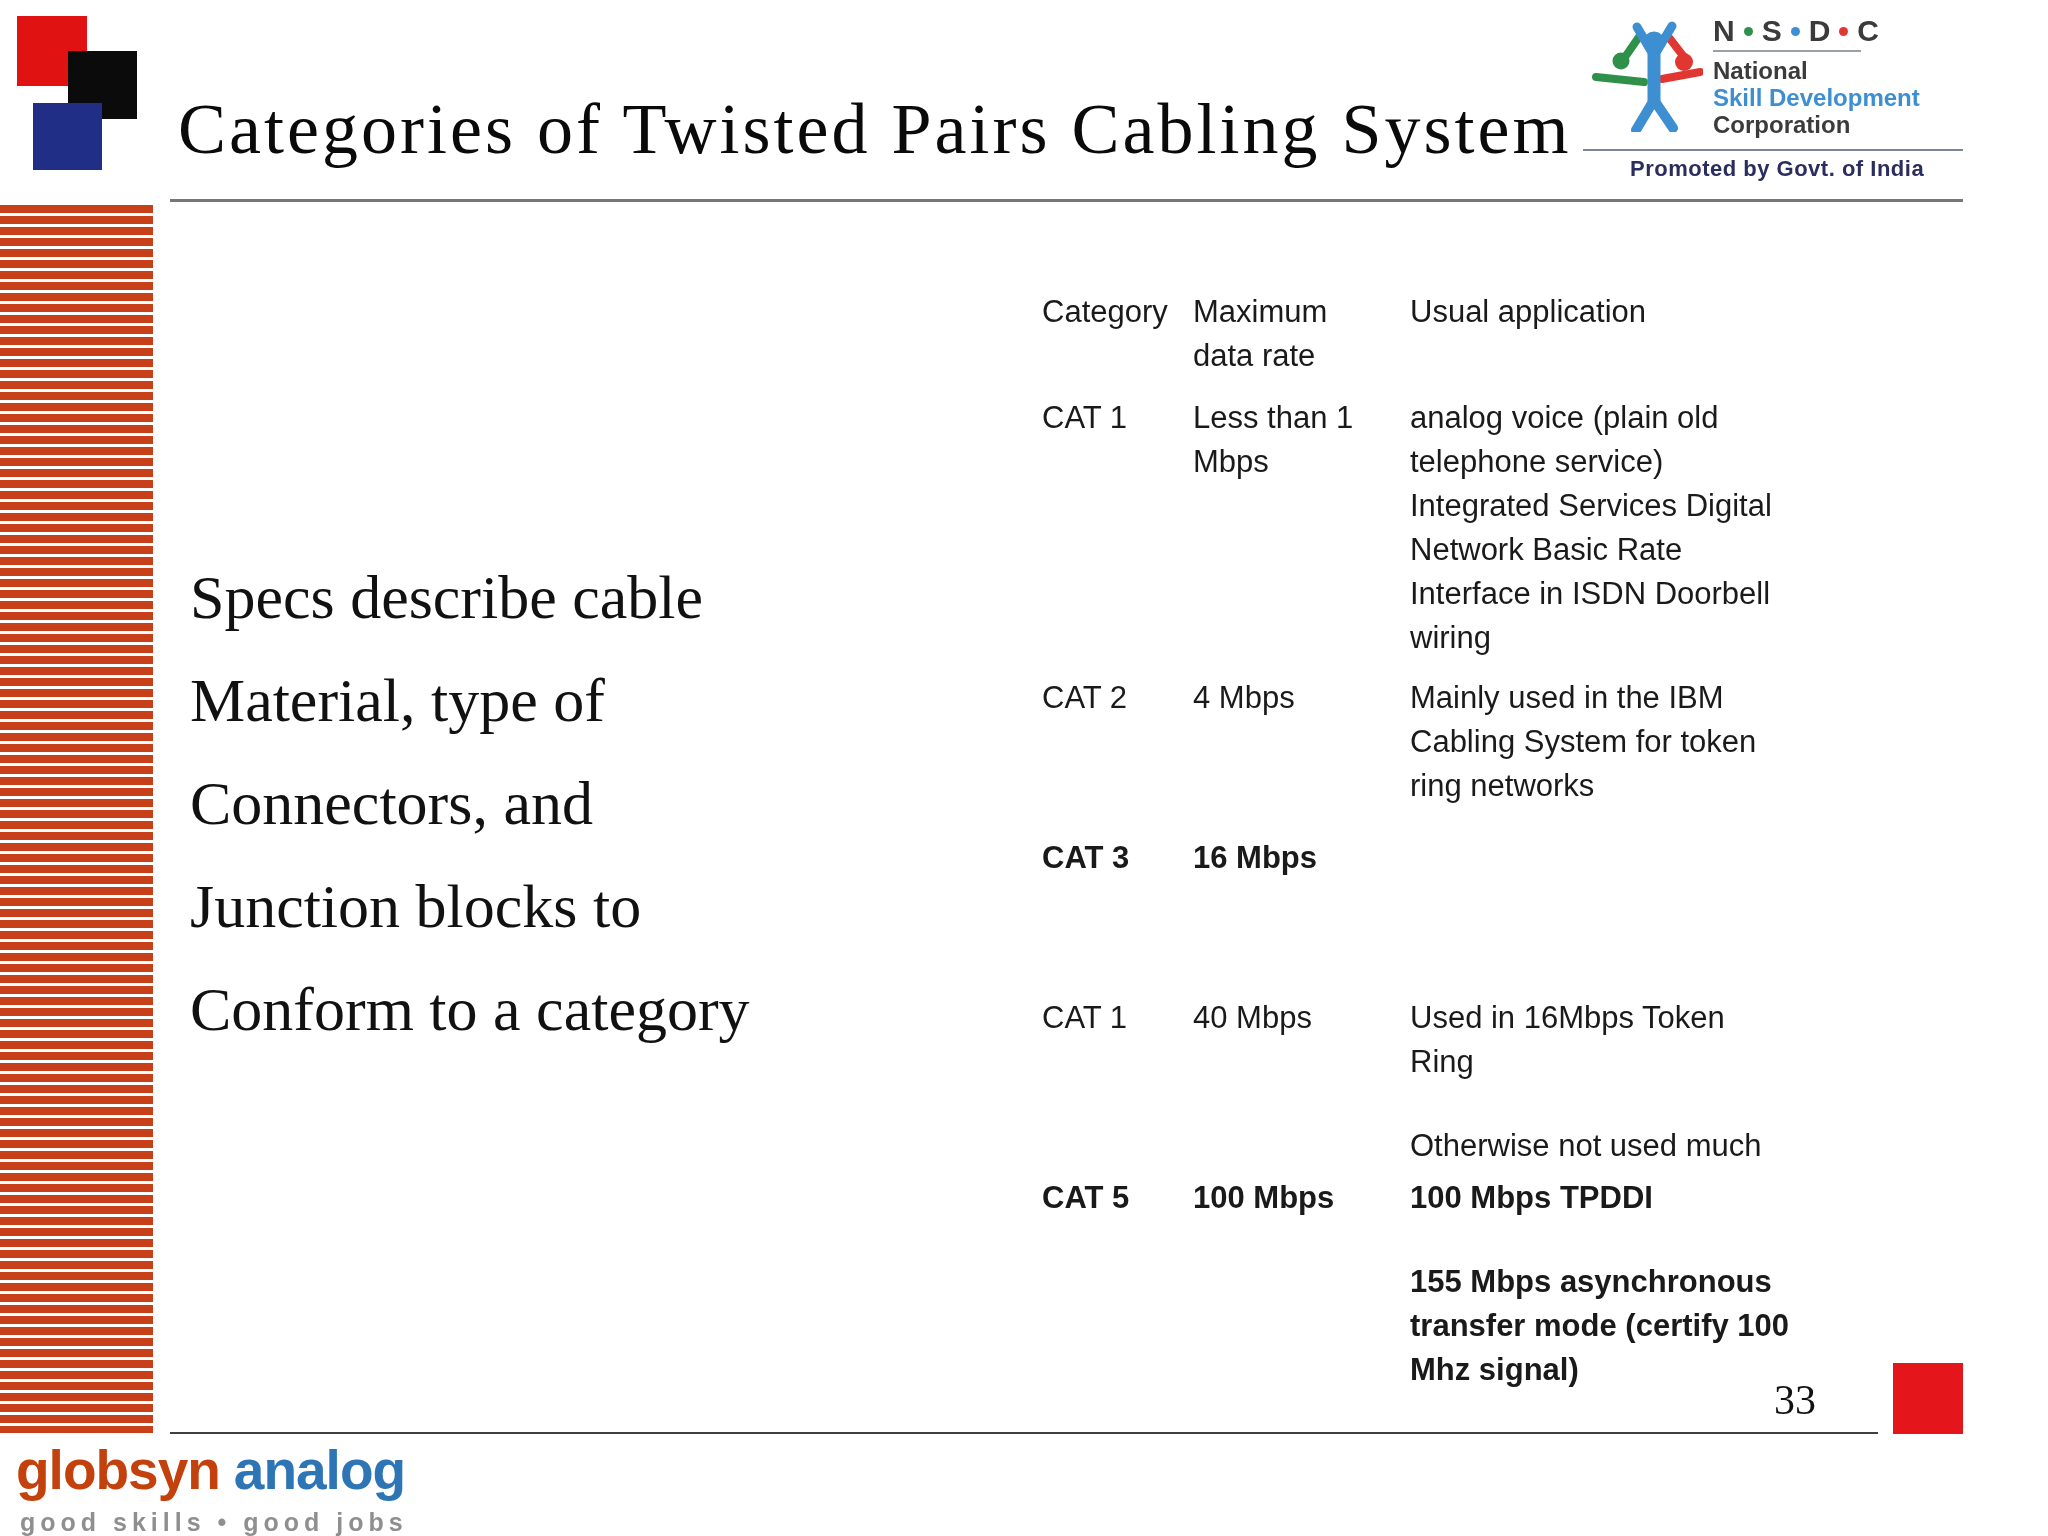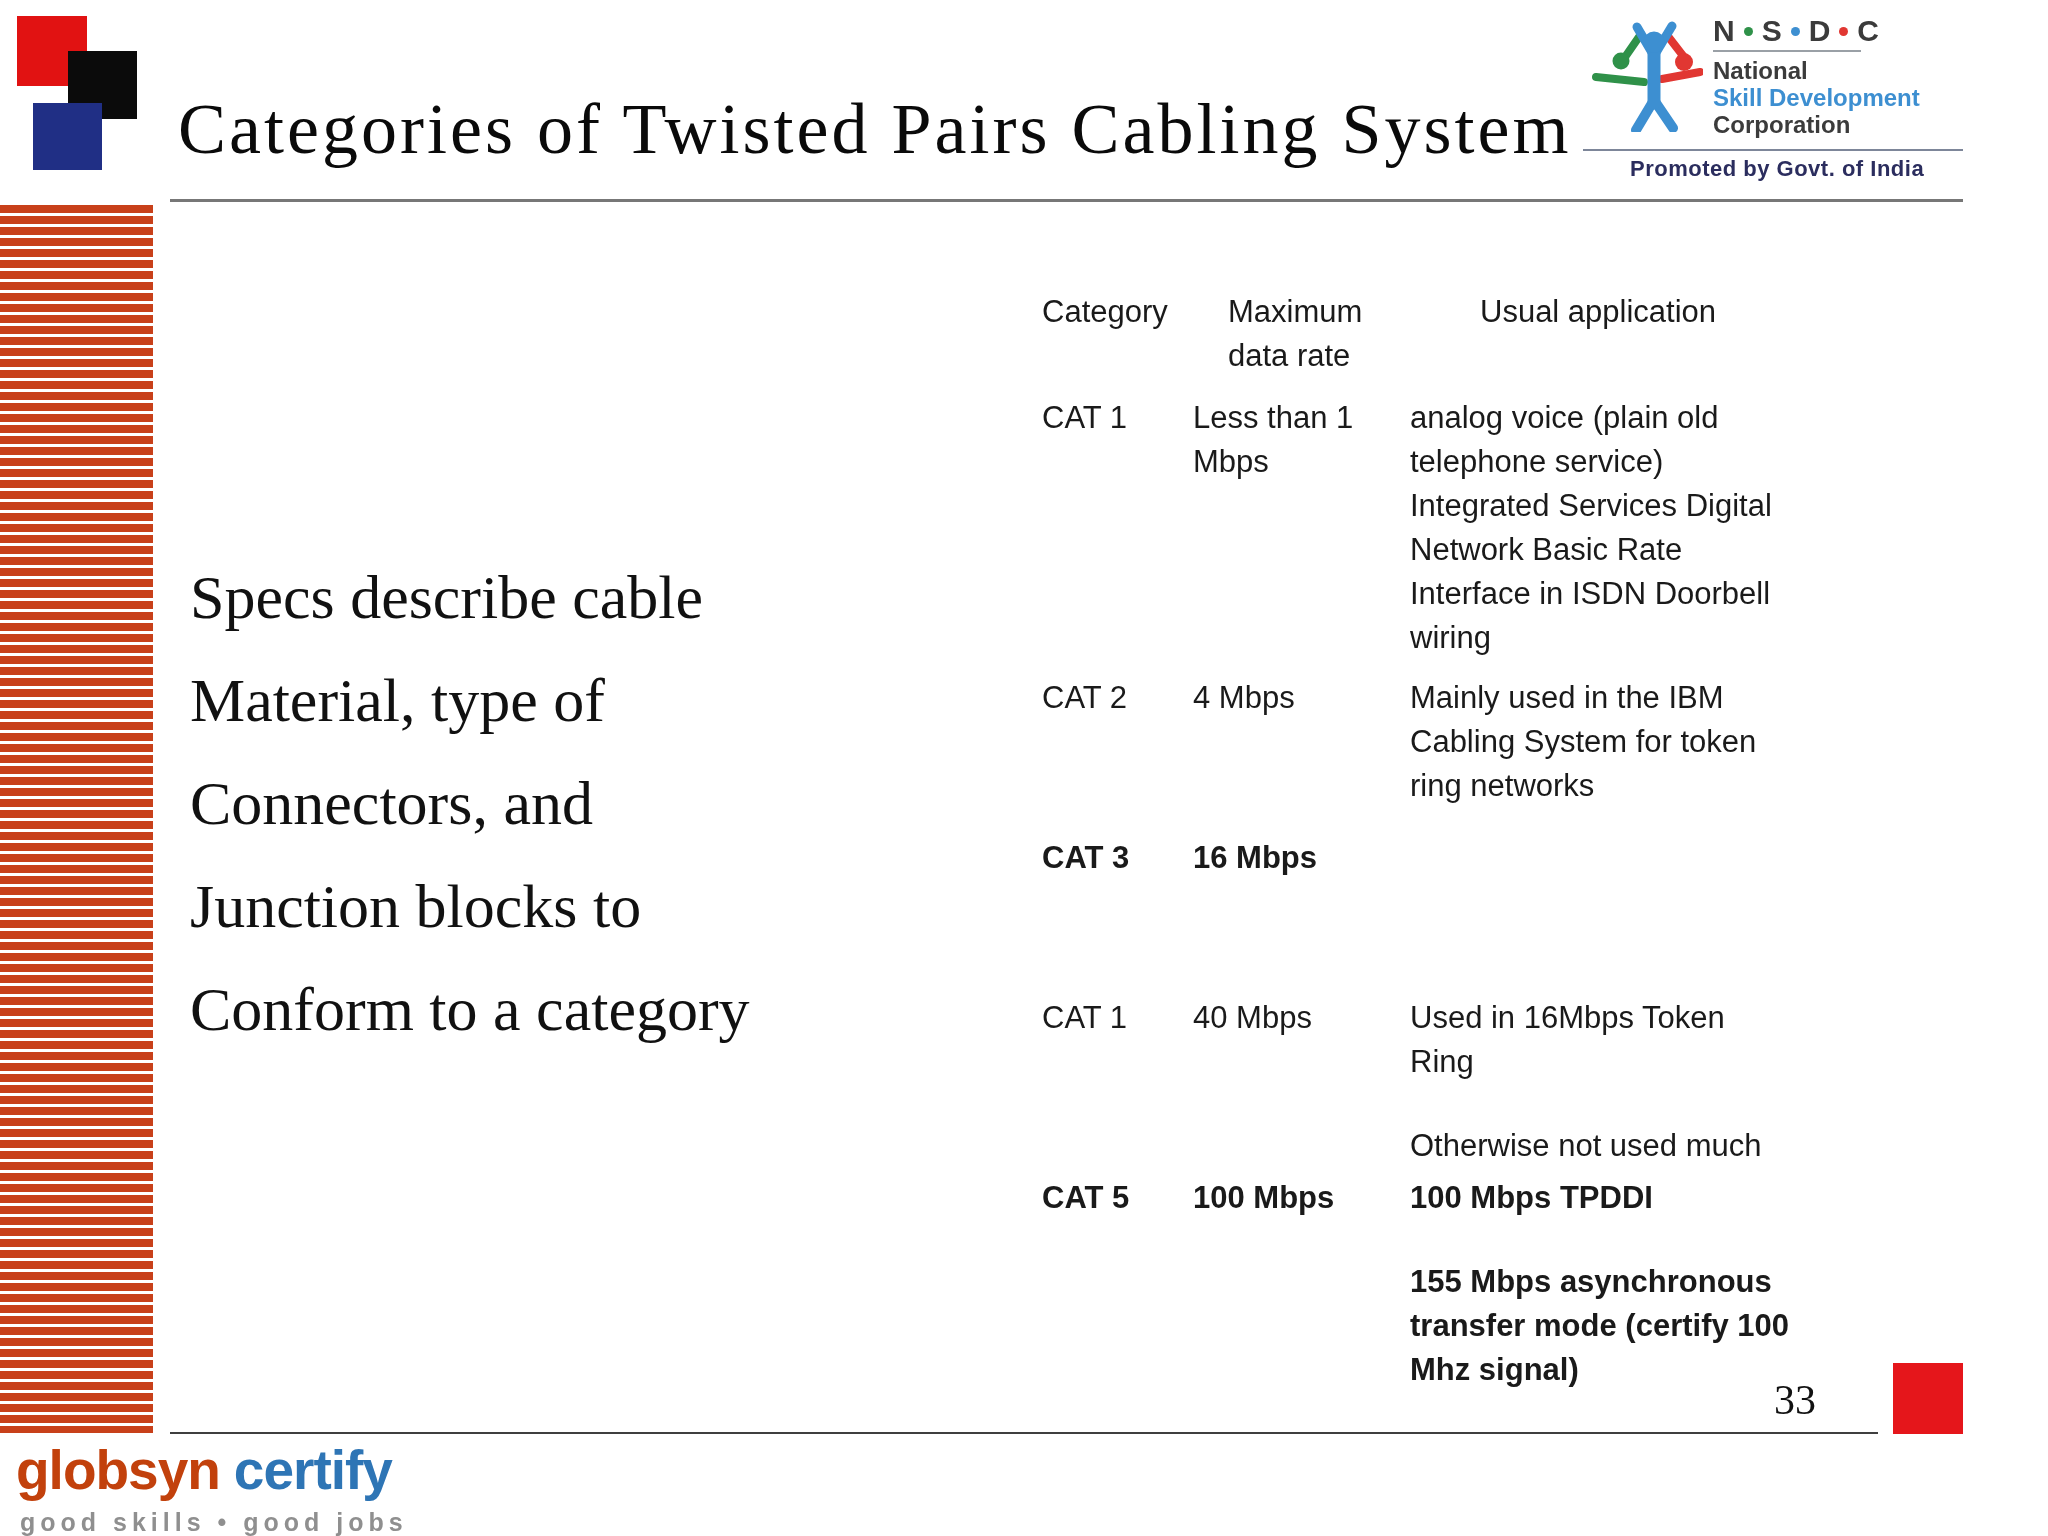--- a/index.html
+++ b/index.html
@@ -49,21 +49,21 @@
 
   
   .cat-table{position:absolute;left:1042px;top:0;width:760px;font-size:31px;color:#1a1a1a;}
   .t-row{position:absolute;left:0;display:grid;grid-template-columns:151px 217px 380px;
     line-height:44px;width:760px;}
   .t-row .cell{white-space:pre-line;}
   .t-row .apps p{margin:0;white-space:pre-line;}
   .t-row .apps p + p{margin-top:40px;}
   .t-row.no-pgap .apps p + p{margin-top:0;}
   .t-row.bold{font-weight:bold;}
-  .pos-0{top:290px;gap:35px;} .pos-1{top:396px;} .pos-2{top:676px;}
+  .pos-0{top:290px;} .pos-1{top:396px;} .pos-2{top:676px;}
   .pos-3{top:836px;} .pos-4{top:996px;} .pos-5{top:1176px;}
 
   
   .bottom-rule{position:absolute;left:170px;top:1432px;width:1708px;height:2px;background:#3f3f3f;}
   .page-number{position:absolute;left:1774px;top:1376px;font-family:"Liberation Serif",serif;
     font-size:42px;color:#111;}
   .red-square{position:absolute;left:1893px;top:1363px;width:70px;height:71px;background:#E5161B;}
 
   
   .footer-brand{position:absolute;left:16px;top:1438px;font-size:55px;font-weight:bold;
@@ -172,17 +172,17 @@
 transfer mode (certify 100
 Mhz signal)</p></div>
     </div>
     </div>
 
   <div class="bottom-rule"></div>
   <div class="page-number">33</div>
   <div class="red-square"></div>
 
   <div class="footer-brand">
-    <span class="brand-globsyn">globsyn</span><span class="brand-skills">certify</span>
+    <span class="brand-globsyn">globsyn</span><span class="brand-skills">analog</span>
   </div>
   <div class="footer-tagline">good skills • good jobs</div>
 
 </div>
 
 </body></html>

